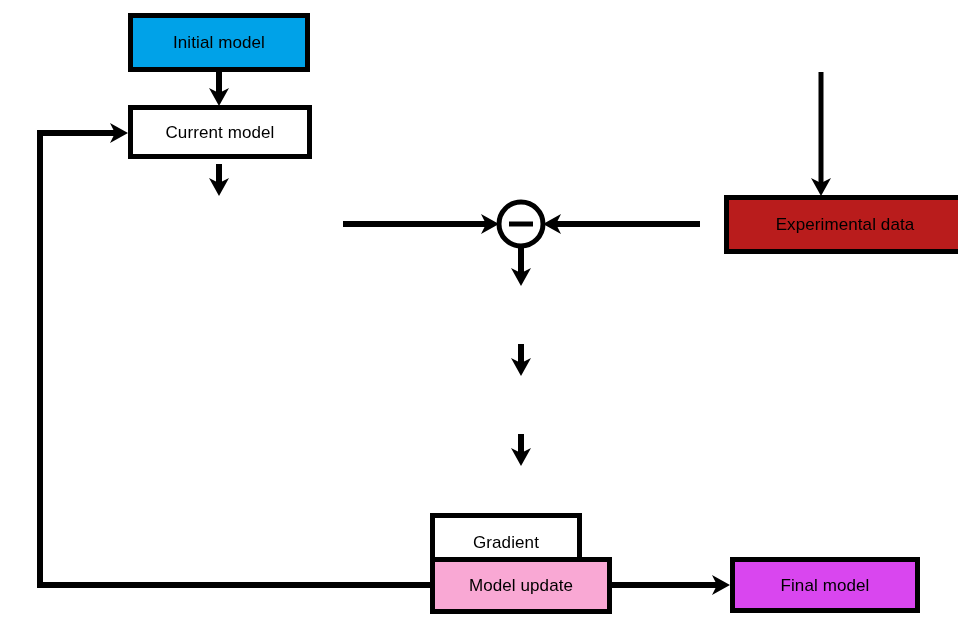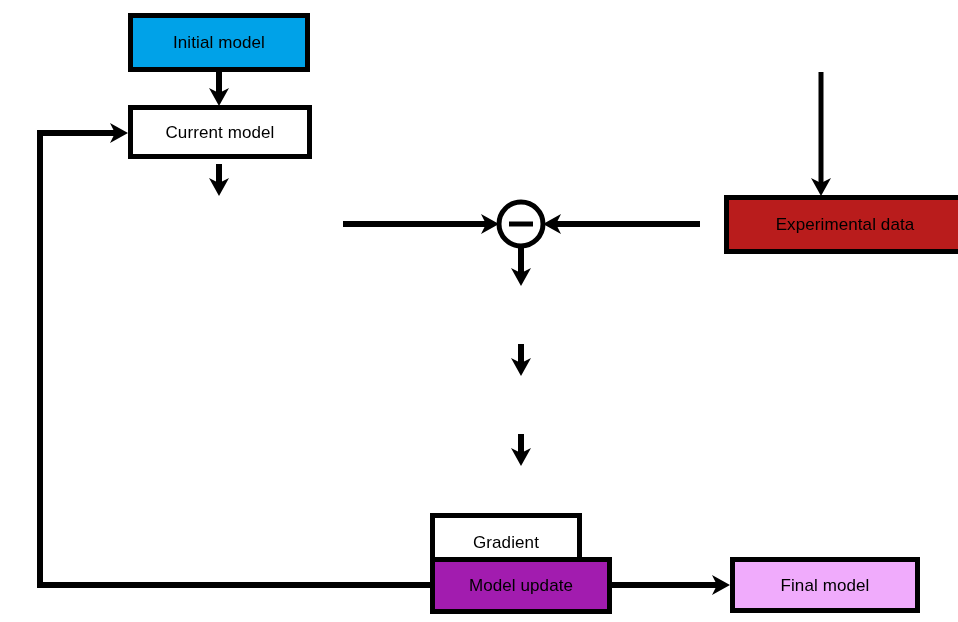--- a/index.html
+++ b/index.html
@@ -150,21 +150,21 @@
   <div class="node-box" style="left:724px; top:195px; width:242px; height:59px; background:#b91c1c;">
     <span class="node-label">Experimental data</span>
   </div>
 
 
 
   <div class="node-box" style="left:430px; top:465px; width:152px; height:59px; background:#ffffff;margin-top:48px;">
     <span class="node-label">Gradient</span>
   </div>
 
-  <div class="node-box" style="left:430px; top:557px; width:182px; height:57px; background:#a21caf;">
+  <div class="node-box" style="left:430px; top:557px; width:182px; height:57px; background:#f9a8d4;">
     <span class="node-label">Model update</span>
   </div>
 
-  <div class="node-box" style="left:730px; top:557px; width:190px; height:56px; background:#f0abfc;">
+  <div class="node-box" style="left:730px; top:557px; width:190px; height:56px; background:#d946ef;">
     <span class="node-label">Final model</span>
   </div>
 
 </div>
 
 </body></html>

